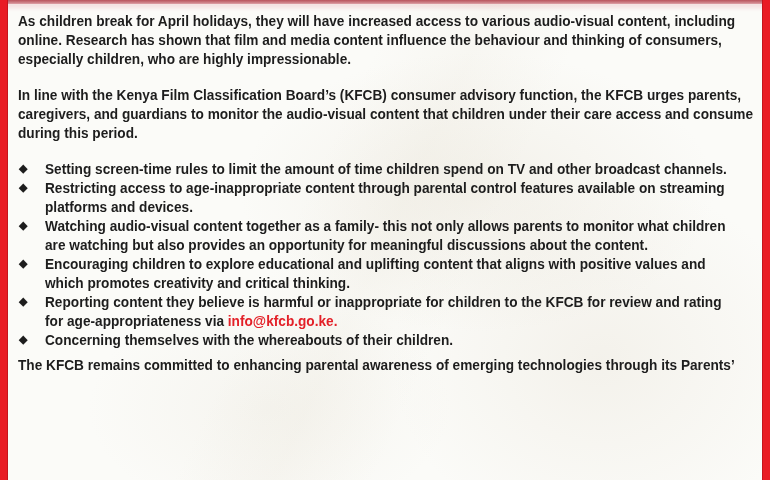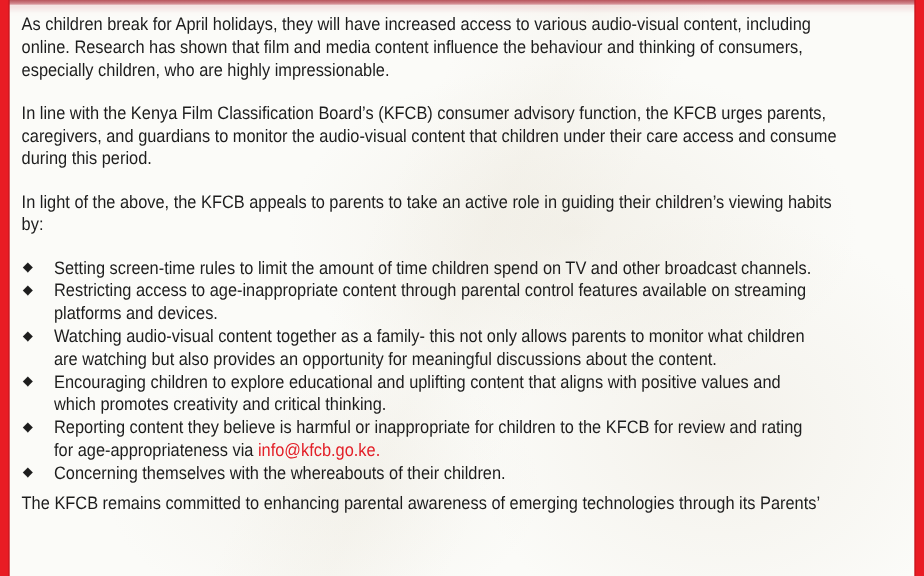--- a/index.html
+++ b/index.html
@@ -34,21 +34,21 @@
     background:linear-gradient(180deg,#b8545c 0%,#cc7d84 60%,#dda3a8 100%);
     box-shadow:0 3px 5px rgba(214,120,130,0.30);
     z-index:2;
   }
   .content{
     position:absolute;
     left:18px;right:10px;top:11px;
     font-size:15px;line-height:19px;
     z-index:1;
   }
-  .block{margin:0 0 0 0;}
+  .block{margin:0 0 0 0;font-weight:bold;}
   .block + .block{margin-top:17px;}
   .block.tight{margin-top:6px;}
   .line{
     height:19px;line-height:19px;white-space:nowrap;
     transform:scaleX(0.91);transform-origin:0 50%;
   }
   ul.bullets{list-style:none;margin:0;padding:0;}
   ul.bullets li{position:relative;padding-left:27px;}
   .bullet-marker{
     position:absolute;left:1px;top:0;
@@ -72,24 +72,20 @@
       <div class="line">online. Research has shown that film and media content influence the behaviour and thinking of consumers,</div>
       <div class="line">especially children, who are highly impressionable.</div>
     </div>
 
     <div class="block">
       <div class="line">In line with the Kenya Film Classification Board’s (KFCB) consumer advisory function, the KFCB urges parents,</div>
       <div class="line">caregivers, and guardians to monitor the audio-visual content that children under their care access and consume</div>
       <div class="line">during this period.</div>
     </div>
 
-    <div class="block">
-      <div class="line">In light of the above, the KFCB appeals to parents to take an active role in guiding their children’s viewing habits</div>
-      <div class="line">by:</div>
-    </div>
 
     <ul class="bullets block">
       <li>
         <span class="bullet-marker">◆</span>
         <div class="line">Setting screen-time rules to limit the amount of time children spend on TV and other broadcast channels.</div>
       </li>
       <li>
         <span class="bullet-marker">◆</span>
         <div class="line">Restricting access to age-inappropriate content through parental control features available on streaming</div>
         <div class="line">platforms and devices.</div>

